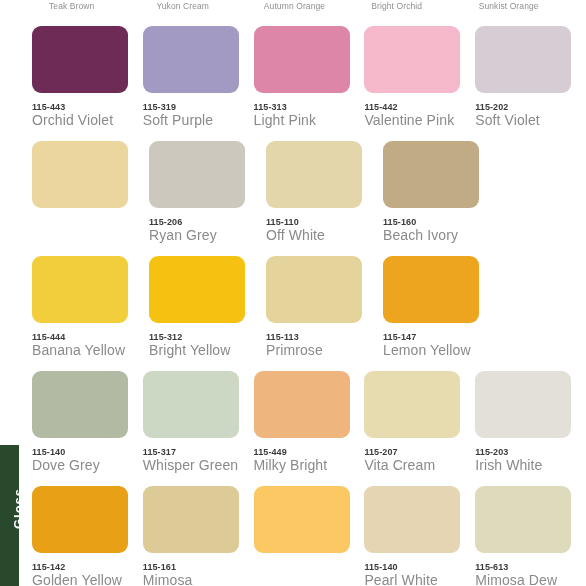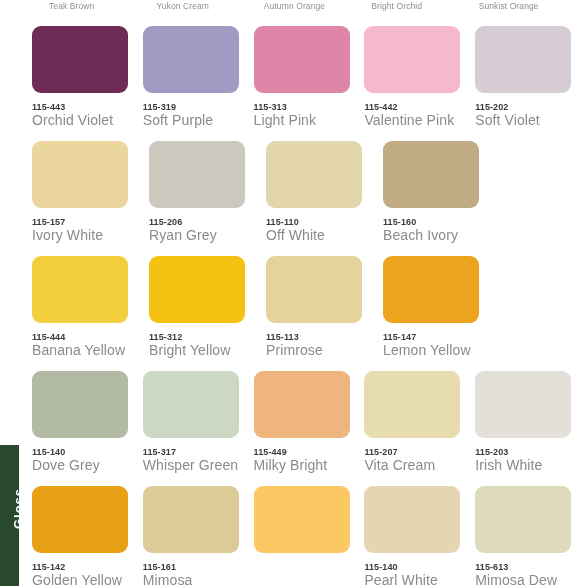--- a/index.html
+++ b/index.html
@@ -174,24 +174,20 @@
         <div class="labels">
           <div class="code">115-202</div>
           <div class="name">Soft Violet</div>
         </div>
       </div>
     </div>
 
     <div class="row">
       <div class="cell">
         <div class="swatch" style="background-color: rgb(235, 215, 158);"></div>
-        <div class="labels">
-          <div class="code">115-157</div>
-          <div class="name">Ivory White</div>
-        </div>
       </div>
       <div class="cell">
         <div class="swatch" style="background-color: rgb(205, 200, 189);"></div>
         <div class="labels">
           <div class="code">115-206</div>
           <div class="name">Ryan Grey</div>
         </div>
       </div>
       <div class="cell">
         <div class="swatch" style="background-color: rgb(228, 214, 171);"></div>

